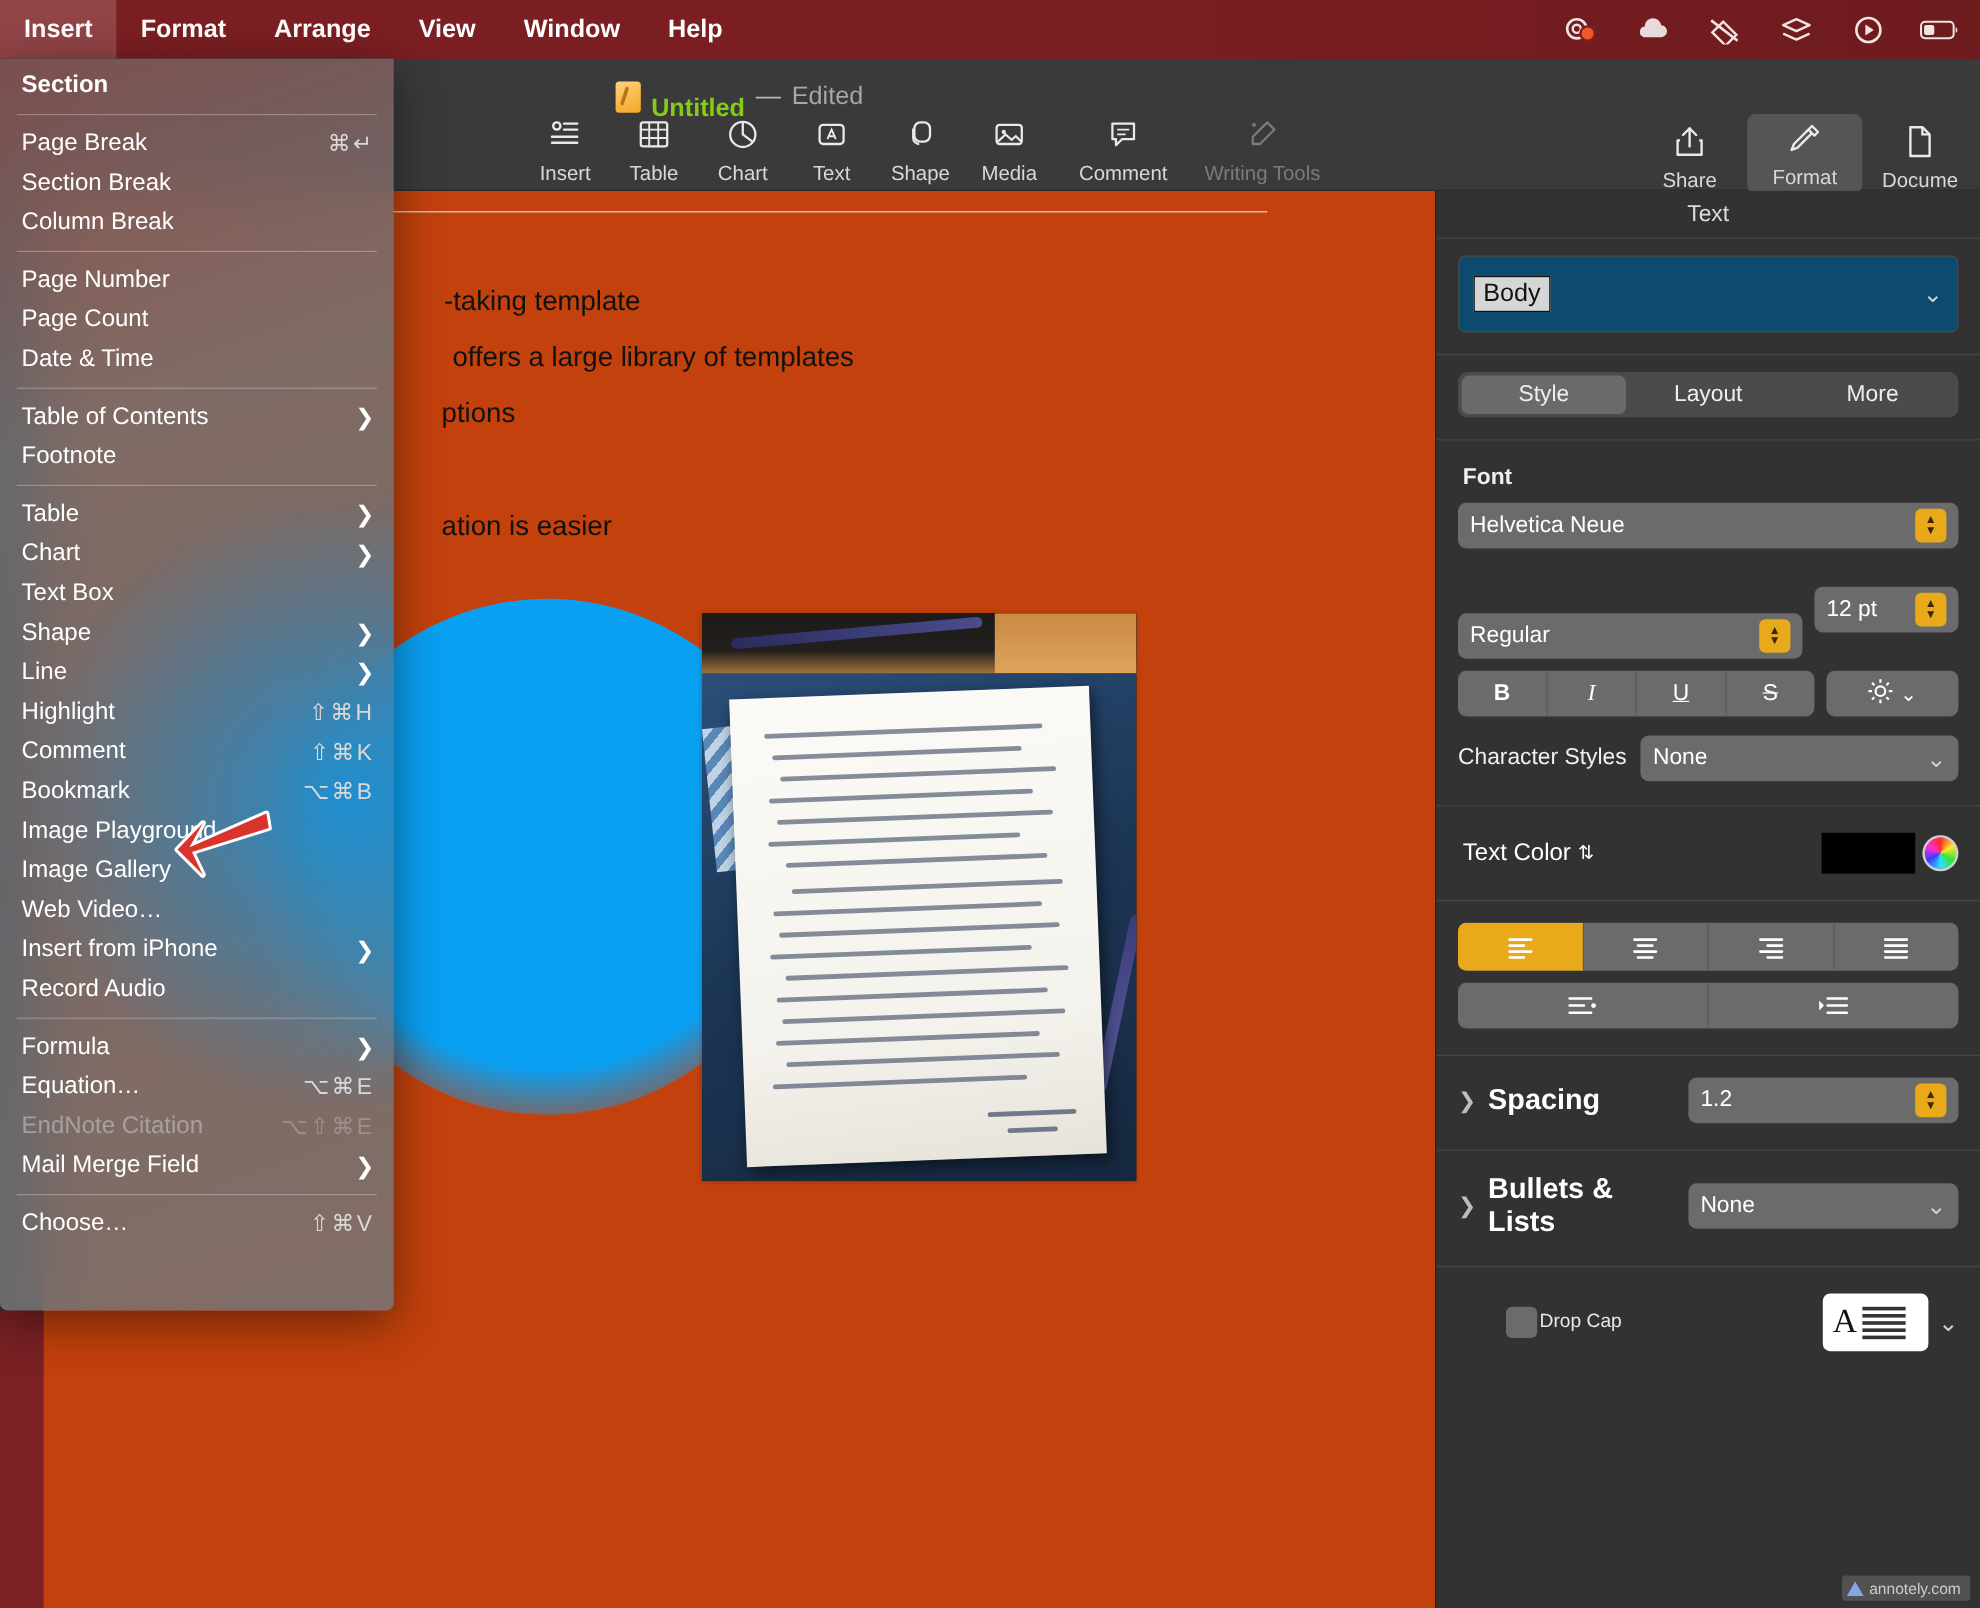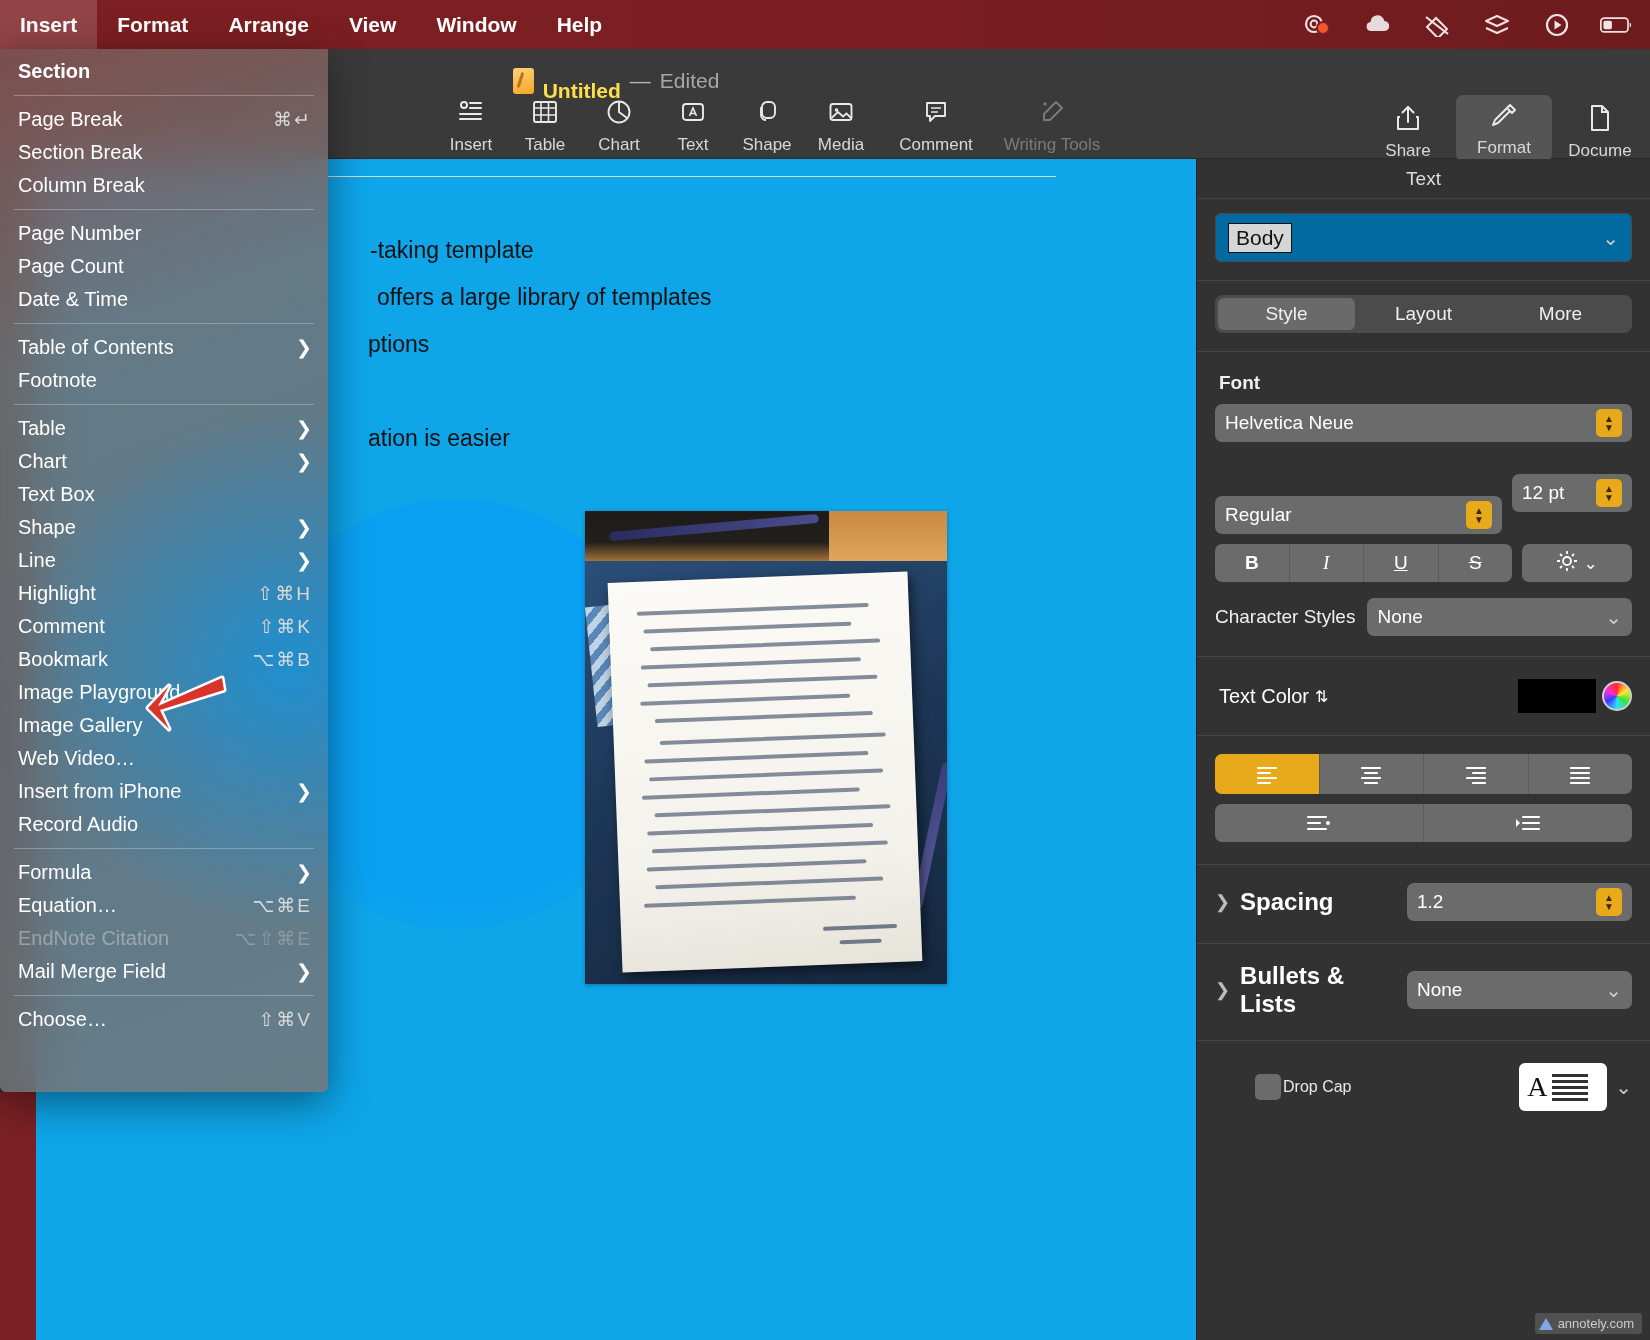--- a/index.html
+++ b/index.html
@@ -44,21 +44,21 @@
   }
   .doc-title .pages-icon {
     width: 21px; height: 26px; border-radius: 3px;
     background: linear-gradient(160deg,#ffd27a,#f5a623);
     position: relative; display:inline-block;
   }
   .doc-title .pages-icon::after {
     content:''; position:absolute; left:6px; top:4px; width:3px; height:16px;
     background:#b8731a; transform: rotate(18deg); border-radius:2px;
   }
-  .doc-title .tname { color:#fde047; font-weight: 700; margin-top: 20px; }
+  .doc-title .tname { color:#84cc16; font-weight: 700; margin-top: 20px; }
   .doc-title .dash { color:#b8b8b8; }
   .doc-title .edited { color:#a7a7a7; }
 
   .tool-group {
     position: absolute; top: 46px; left: 398px;
     display: flex; align-items: flex-start; gap: 0;
   }
   .tool-btn {
     width: 74px; display: flex; flex-direction: column; align-items: center; gap: 6px;
   }
@@ -73,21 +73,21 @@
   }
   .tool-right .tool-btn { width: 96px; }
   .tool-right .sel {
     background: #555; border-radius: 7px; padding-top: 3px; padding-bottom: 3px;
   }
 
   
   .page-area {
     position: absolute; left: 36px; top: 159px;
     width: 1160px; height: 1181px;
-    background: #0ea5e9; overflow: hidden;
+    background: #c2410c; overflow: hidden;
   }
   .page-rule {
     position: absolute; left: 290px; top: 17px; width: 730px; height: 1px;
     background: #d9d9d9;
   }
   .doc-line {
     position: absolute; left: 0; font-size: 23px; color: #111; white-space: nowrap;
   }
   .blue-blob {
     position: absolute; left: 205px; top: 340px;
@@ -137,21 +137,21 @@
   .fmt-panel {
     position: absolute; left: 1196px; top: 159px; width: 454px; height: 1181px;
     background: #323232; color: #e8e8e8; z-index: 25;
     border-left: 1px solid #232323;
   }
   .fmt-header {
     height: 40px; display: flex; align-items: center; justify-content: center;
     font-size: 19px; color: #dcdcdc; border-bottom: 1px solid #454545;
   }
   .style-select {
-    margin: 14px 18px 0 18px; height: 49px; background: #0369a1;
+    margin: 14px 18px 0 18px; height: 64px; background: #0c4a6e;
     border: 1px solid #4a4a4a; border-radius: 6px;
     display: flex; align-items: center; justify-content: space-between; padding: 0 12px;
   }
   .style-select .val {
     background: #d6d6d6; color: #111; font-size: 21px; padding: 2px 7px;
     border: 1px solid #111;
   }
   .chev { color: #cfcfcf; font-size: 20px; }
   .fmt-div { height:1px; background:#454545; margin: 14px 0 0 0; }
 

